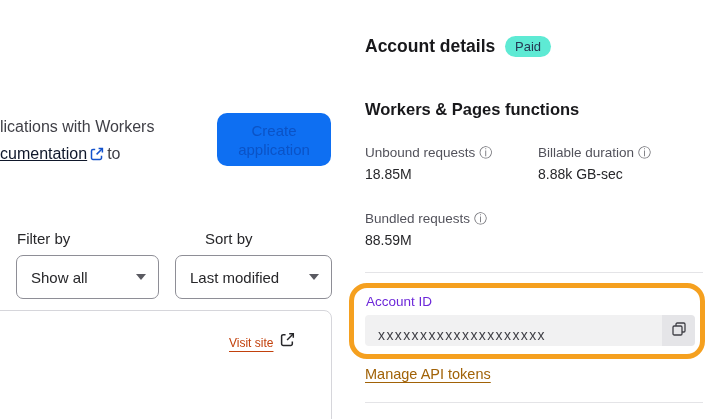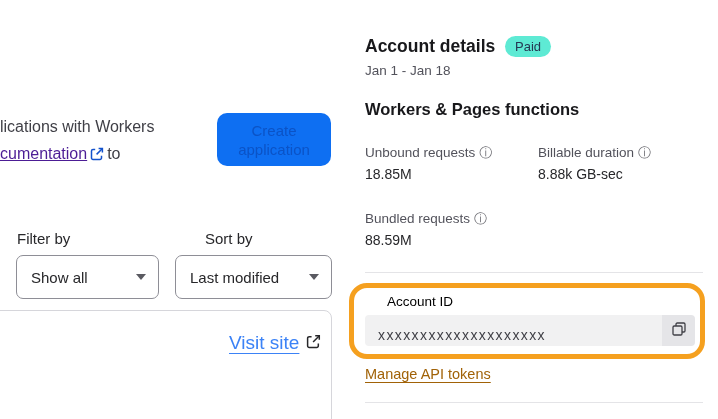--- a/index.html
+++ b/index.html
@@ -2,21 +2,21 @@
 <html><head>
 <meta charset="utf-8">
 <style>
   html,body{margin:0;padding:0;background:#fff;}
   #app{
     position:relative;width:718px;height:419px;overflow:hidden;
     font-family:"Liberation Sans",sans-serif;color:#27272a;background:#fff;
   }
   
   .intro{position:absolute;left:0;top:113px;font-size:16px;line-height:27px;color:#3f3f46;}
-  .doc-link{color:#4c1d95;text-decoration:underline;cursor:pointer;}
+  .doc-link{color:#0f172a;text-decoration:underline;cursor:pointer;}
   .ext-icon{display:inline-block;vertical-align:-2px;margin:0 3px;}
   .ext-icon.blue{color:#1352cc;}
   .ext-icon.dark{color:#27272a;}
   .create-btn{
     position:absolute;left:217px;top:113px;width:114px;height:53px;
     background:#0e6ff2;color:#0b53c6;border:none;border-radius:10px;
     font-family:inherit;font-size:15px;line-height:19px;cursor:pointer;padding:4px 10px;
   }
   .ctl-label{position:absolute;font-size:15px;color:#27272a;}
   .lbl-filter{left:17px;top:230px;}
@@ -28,22 +28,22 @@
     padding:0 12px 0 14px;font-size:15px;color:#27272a;cursor:pointer;
   }
   .dd-filter{left:16px;width:143px;}
   .dd-sort{left:175px;width:157px;}
   .caret{width:0;height:0;border-left:5px solid transparent;border-right:5px solid transparent;border-top:6px solid #5a5a61;}
   .site-card{
     position:absolute;left:-12px;top:310px;width:344px;height:130px;
     box-sizing:border-box;border:1px solid #d6d6db;border-radius:8px;background:#fff;
   }
   .visit-site{
-    position:absolute;left:229px;top:332px;font-size:19px;color:#3b82f6;
-    text-decoration:underline;text-underline-offset:4px;cursor:pointer;display:flex;align-items:center;
+    position:absolute;left:229px;top:332px;font-size:12px;color:#c2410c;
+    text-decoration:underline;text-underline-offset:4px;cursor:pointer;display:flex;align-items:flex-end;
   }
   .visit-site .ext-icon{margin-left:7px;}
   
   .acct-title{position:absolute;left:365px;top:36px;font-size:17.5px;font-weight:700;color:#18181b;}
   .paid-badge{
     position:absolute;left:505px;top:36px;background:#5eead4;color:#253853;
     font-size:13px;font-weight:500;padding:3px 10px;border-radius:12px;
   }
   .date-range{position:absolute;left:365px;top:63px;font-size:13.5px;color:#52525b;}
   .section-title{position:absolute;left:365px;top:100px;font-size:16.5px;font-weight:700;color:#18181b;}
@@ -52,21 +52,21 @@
   .info-icon{color:#707076;font-size:13px;margin-left:4px;font-style:normal;}
   .m1l{left:365px;top:144px;} .m1v{left:365px;top:166px;}
   .m2l{left:538px;top:144px;} .m2v{left:538px;top:166px;}
   .m3l{left:365px;top:210px;} .m3v{left:365px;top:232px;}
   .divider{position:absolute;left:365px;width:338px;height:0;border-top:1px solid #e4e4e7;}
   .div-1{top:272px;} .div-2{top:402px;}
   .highlight-ring{
     position:absolute;left:349px;top:283px;width:356px;height:76px;
     box-sizing:border-box;border:5px solid #f5a01f;border-radius:18px;pointer-events:none;
   }
-  .acctid-label{position:absolute;left:366px;top:294px;font-size:13.5px;color:#000000;margin-left:21px;}
+  .acctid-label{position:absolute;left:366px;top:294px;font-size:13.5px;color:#6d28d9;}
   .acctid-row{position:absolute;left:365px;top:315px;width:330px;height:31px;display:flex;}
   .acctid-input{
     flex:1;box-sizing:border-box;border:none;outline:none;background:#f1f1f2;
     border-radius:4px 0 0 4px;padding:8px 10px 0 13px;
     font-family:"Liberation Sans",sans-serif;font-size:14px;letter-spacing:1.4px;color:#3f3f46;
   }
   .copy-btn{
     width:33px;border:none;background:#e5e5e8;border-radius:0 4px 4px 0;
     display:flex;align-items:center;justify-content:center;cursor:pointer;padding:0;
   }
@@ -110,21 +110,20 @@
     <span>Visit site</span>
     <span class="ext-icon dark"><svg width="15" height="15" viewBox="0 0 14 14" fill="none" stroke="currentColor" stroke-width="1.4">
           <path d="M5.2 2.5H3A1.5 1.5 0 0 0 1.5 4v7A1.5 1.5 0 0 0 3 12.5h7a1.5 1.5 0 0 0 1.5-1.5V8.8"></path>
           <path d="M8.6 1.6h3.8v3.8"></path>
           <path d="M12.2 1.8L6.6 7.4"></path>
         </svg></span>
   </a>
 
   <div class="acct-title">Account details</div>
   <div class="paid-badge">Paid</div>
-  <div class="date-range">Jan 1 - Jan 18</div>
   <div class="section-title">Workers &amp; Pages functions</div>
 
   <div class="metric-label m1l">
     <span>Unbound requests</span><span class="info-icon">ⓘ</span>
   </div>
   <div class="metric-value m1v">18.85M</div>
 
   <div class="metric-label m2l">
     <span>Billable duration</span><span class="info-icon">ⓘ</span>
   </div>

